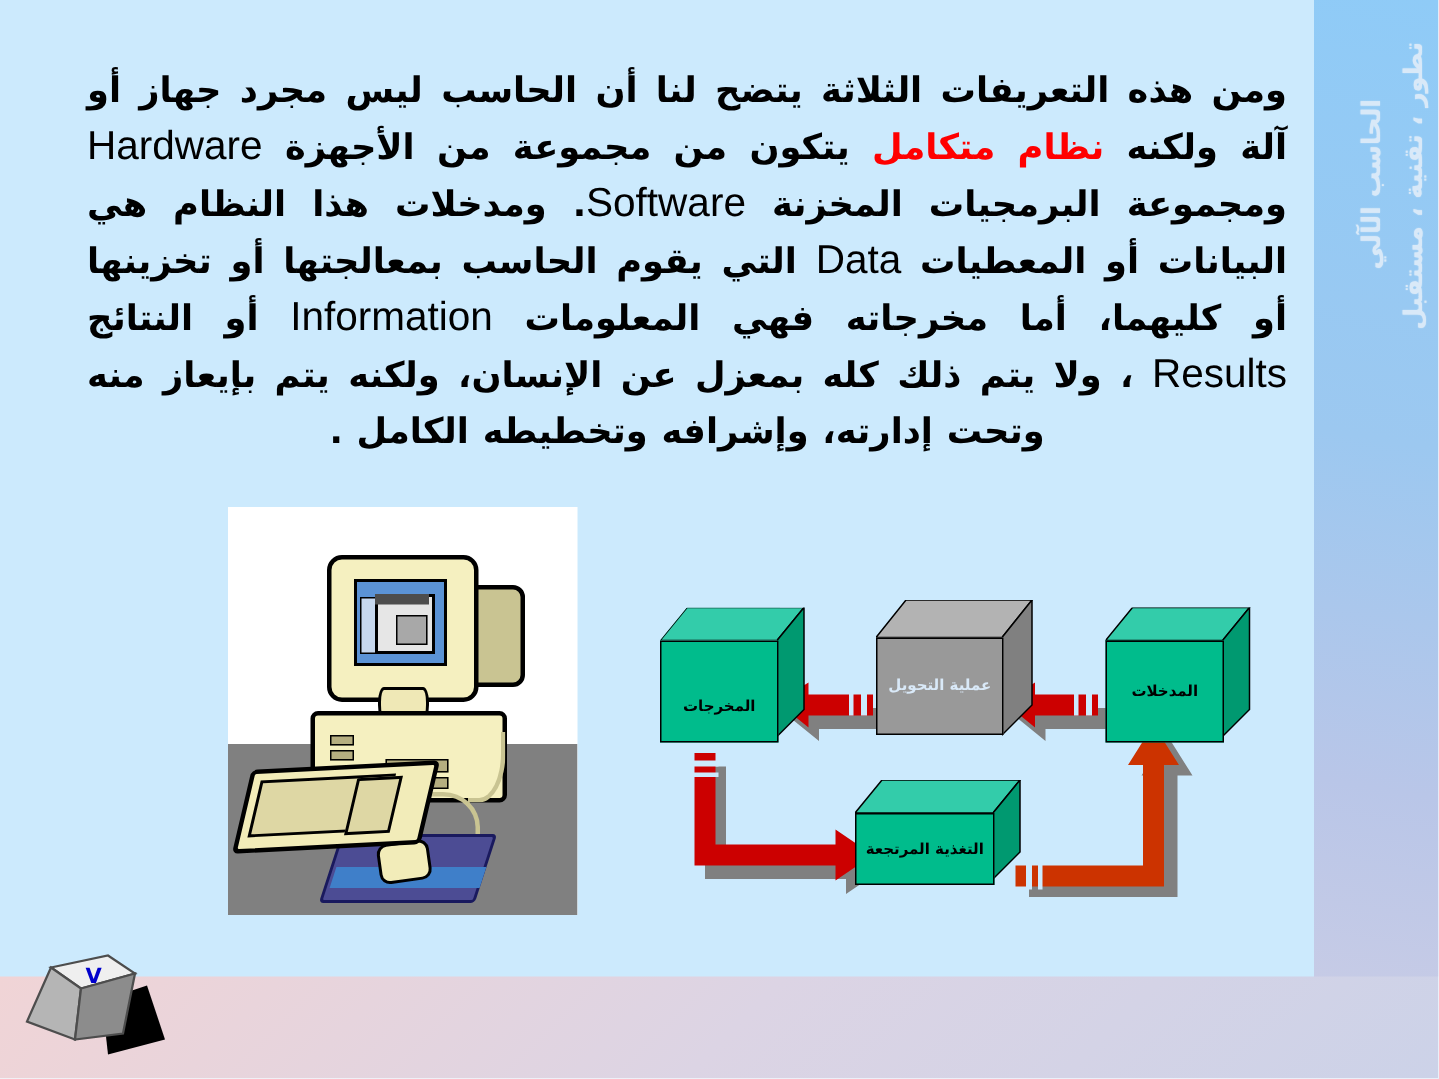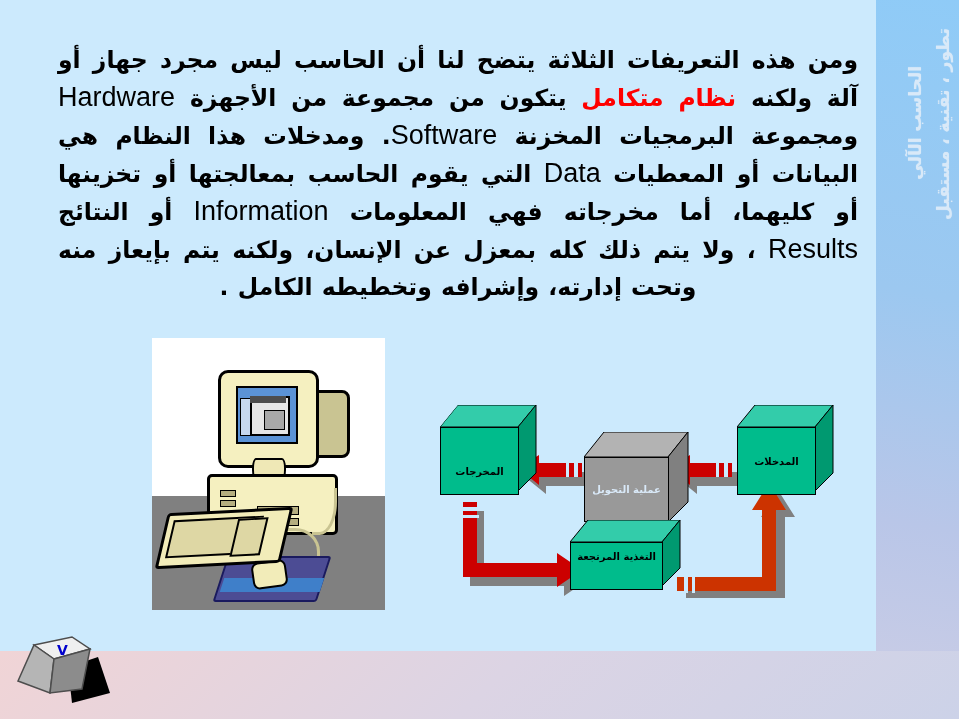--- a/index.html
+++ b/index.html
@@ -352,21 +352,21 @@
       </div>
       <div class="face-side" style="left:78px;top:0;width:19px;height:108px;border:none;">
         <svg width="20" height="109" style="position:absolute;left:0;top:0;">
           <polygon points="18,0 18,68 0,86 0,22" fill="#009970" stroke="#000" stroke-width="1"></polygon>
         </svg>
       </div>
       <div class="face-front" style="width:79px;height:68px;background:#00bc8c;top:22px;"></div>
       <div class="cube-label" style="width:79px;height:88px;top:22px;color:#000000;">المخرجات</div>
     </div>
 
-    <div class="cube" style="left:152px; top:5px; width:104px; height:115px; z-index:5;margin-top:32px;">
+    <div class="cube" style="left:152px; top:5px; width:104px; height:115px; z-index:5;">
       <div class="face-top" style="width:104px;height:25px;border:none;left:0;top:0;">
         <svg width="105" height="26" style="position:absolute;left:0;top:0;">
           <polygon points="20,0 104,0 84,25 0,25" fill="#b3b3b3" stroke="#000" stroke-width="1"></polygon>
         </svg>
       </div>
       <div class="face-side" style="left:84px;top:0;width:21px;height:115px;border:none;">
         <svg width="22" height="116" style="position:absolute;left:0;top:0;">
           <polygon points="20,0 20,70 0,90 0,25" fill="#808080" stroke="#000" stroke-width="1"></polygon>
         </svg>
       </div>
@@ -394,21 +394,21 @@
         <svg width="111" height="23" style="position:absolute;left:0;top:0;">
           <polygon points="18,0 110,0 92,22 0,22" fill="#33ccaa" stroke="#000" stroke-width="1"></polygon>
         </svg>
       </div>
       <div class="face-side" style="left:92px;top:0;width:19px;height:82px;border:none;">
         <svg width="20" height="83" style="position:absolute;left:0;top:0;">
           <polygon points="18,0 18,48 0,66 0,22" fill="#009970" stroke="#000" stroke-width="1"></polygon>
         </svg>
       </div>
       <div class="face-front" style="width:93px;height:48px;background:#00bc8c;top:22px;"></div>
-      <div class="cube-label" style="width:93px;height:48px;top:12px;color:#000000;">التغذية المرتجعة</div>
+      <div class="cube-label" style="width:93px;height:48px;top:22px;color:#000000;">التغذية المرتجعة</div>
     </div>
   </div>
 
   <div id="keycap">
     <svg width="140" height="75" style="position:absolute;left:-8px;top:-4px;">
       <polygon points="58,36 88,26 100,62 62,72" fill="#000000"></polygon>
       <polygon points="24,14 62,6 80,18 44,28" fill="#efefef" stroke="#4d4d4d" stroke-width="1.5"></polygon>
       <polygon points="24,14 44,28 40,62 8,50" fill="#b5b5b5" stroke="#4d4d4d" stroke-width="1.5"></polygon>
       <polygon points="44,28 80,18 72,58 40,62" fill="#8c8c8c" stroke="#4d4d4d" stroke-width="1.5"></polygon>
       <text x="47" y="24" fill="#0000cc" font-family="DejaVu Sans, sans-serif" font-size="14" font-weight="bold">V</text>

